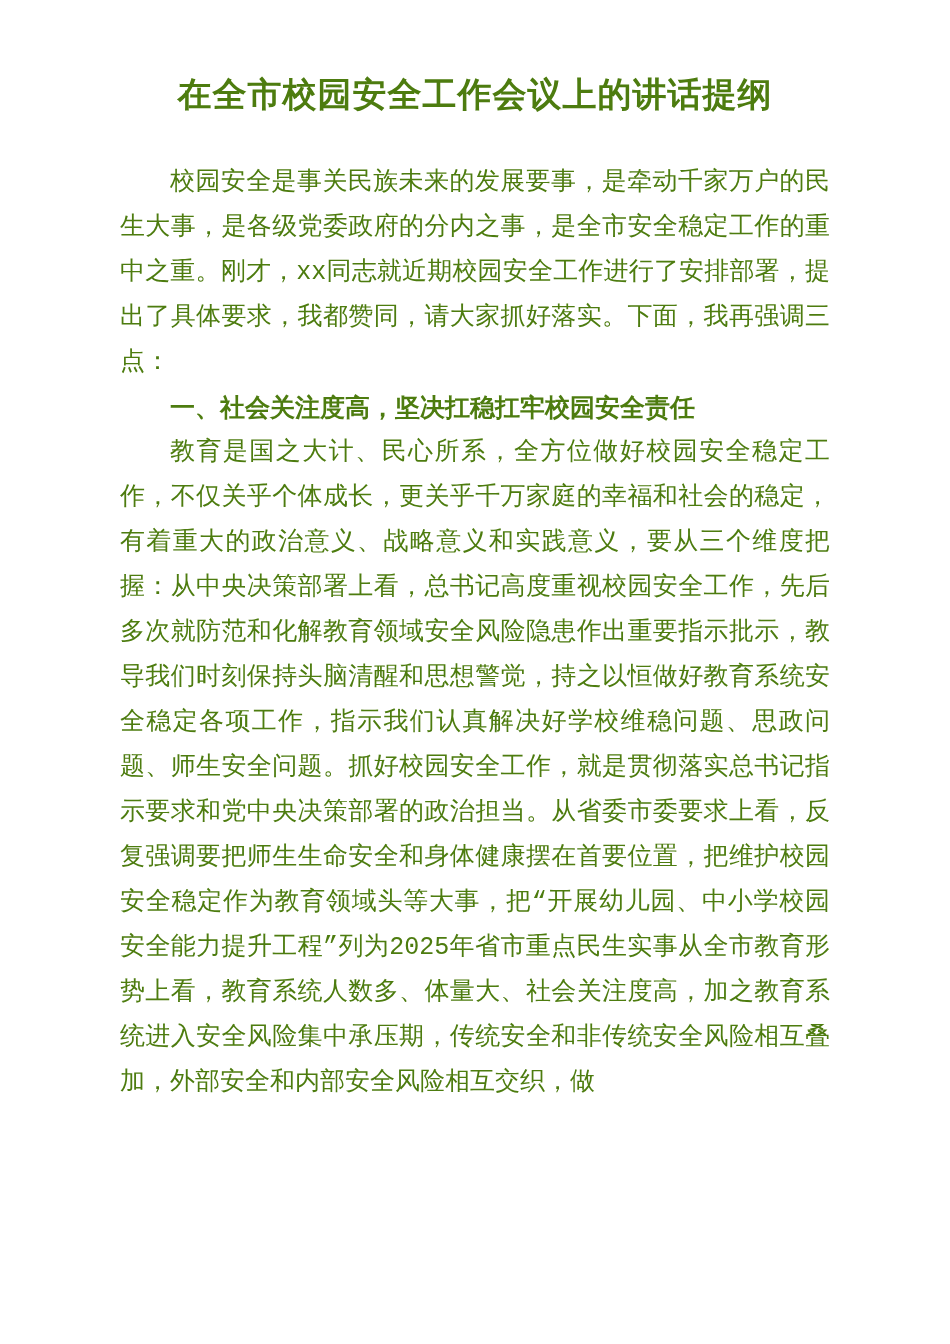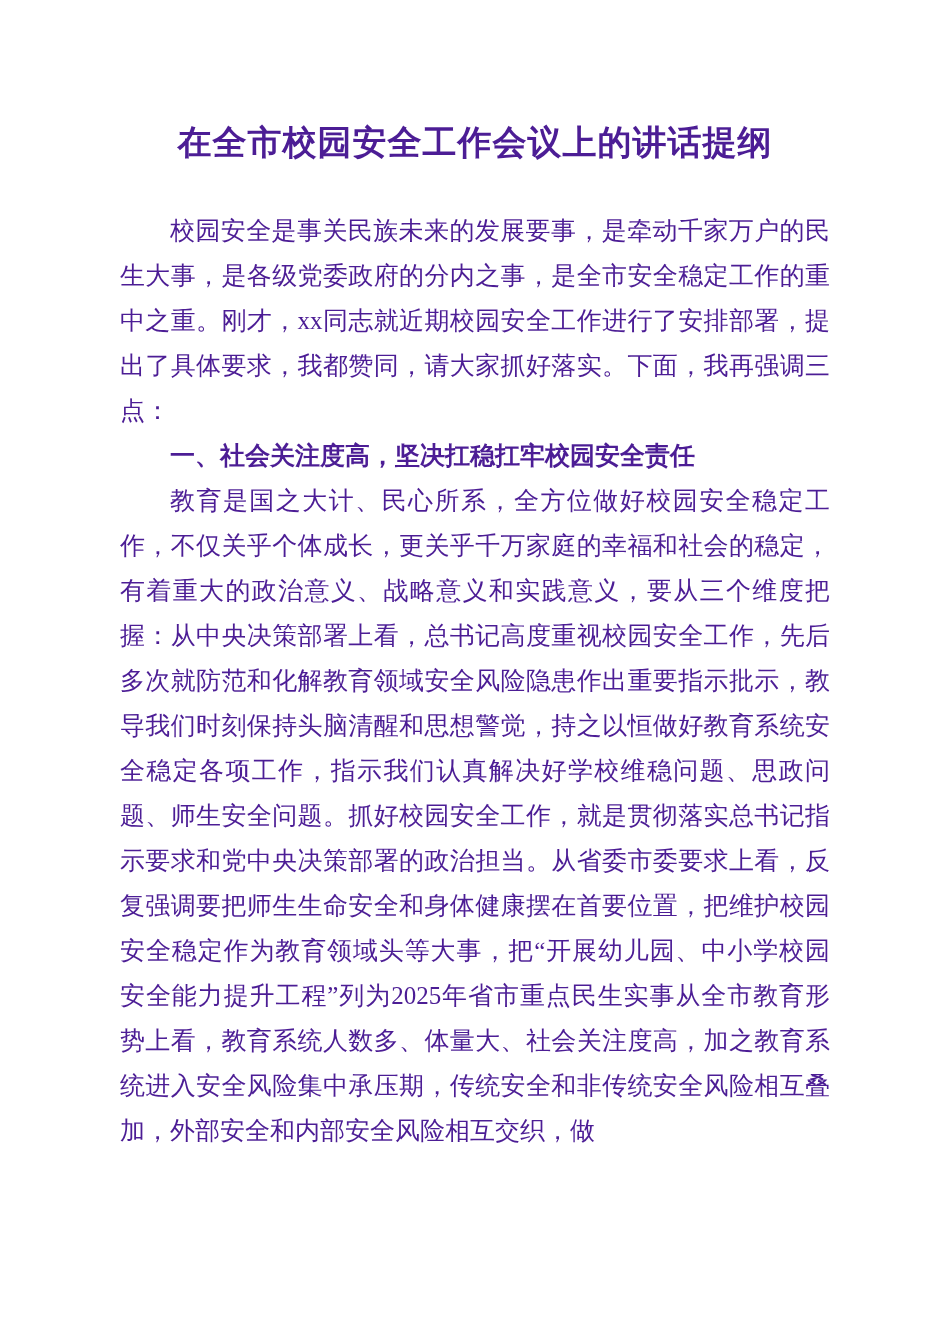--- a/index.html
+++ b/index.html
@@ -1,29 +1,29 @@
 <!DOCTYPE html>
 <html><head>
   <meta charset="utf-8">
   <style>
-    * { margin: 0; padding: 0; box-sizing: border-box; }
+    * { margin: 0; padding: 0; box-sizing: border-box; font-family: Liberation Mono, monospace; }
 
     html, body {
       width: 950px;
       height: 1344px;
       background: #ffffff;
       overflow: hidden;
     }
 
     .page {
       width: 950px;
       height: 1344px;
       background: #ffffff;
-      color: #4c1d95;
-      padding: 120px 120px 0 120px;
+      color: #4d7c0f;
+      padding: 72px 120px 0 120px;
       font-family: "Liberation Serif", "DejaVu Serif", serif;
     }
 
     .doc-title {
       font-size: 34px;
       font-weight: bold;
       text-align: center;
       line-height: 46px;
       margin-bottom: 42px;
       font-family: "Liberation Serif", "DejaVu Serif", serif;

